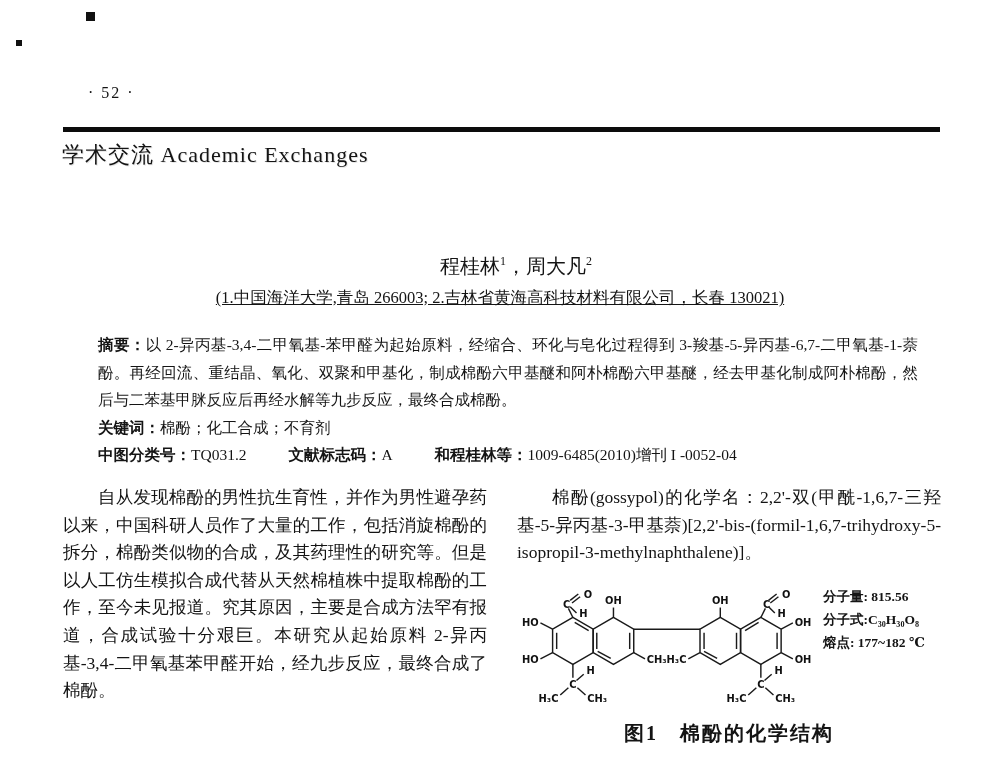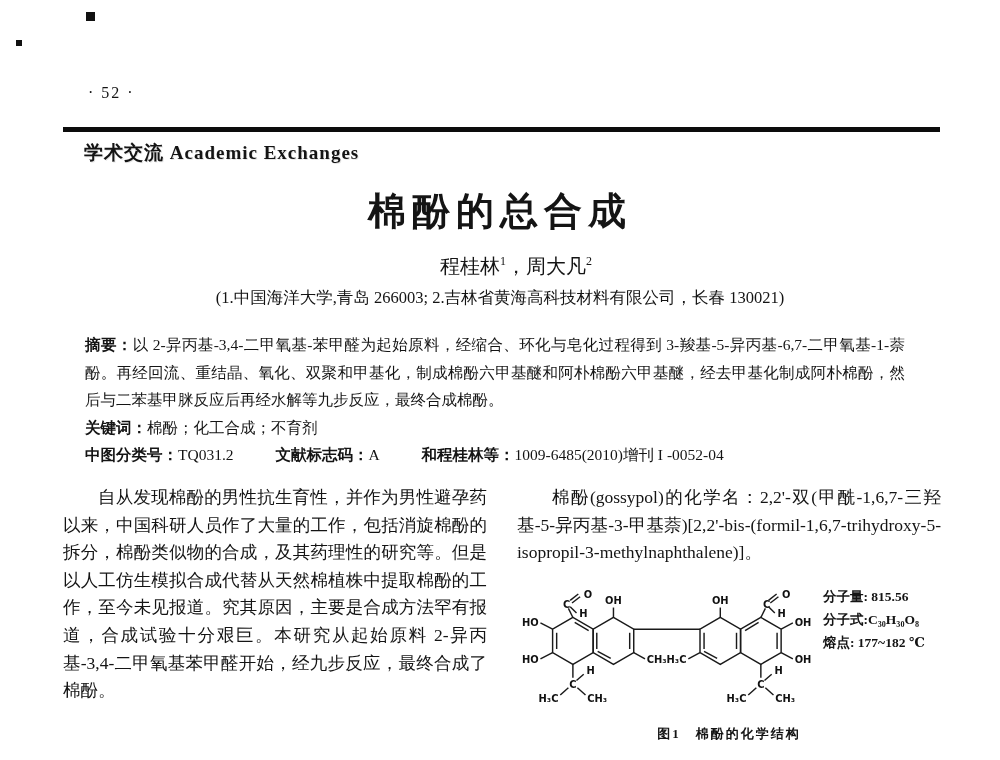--- a/index.html
+++ b/index.html
@@ -9,48 +9,48 @@
 
   .speck{position:absolute;background:#111;}
 
   .hdr-row{position:absolute;top:84px;left:88px;right:62px;display:flex;
            justify-content:space-between;align-items:baseline;font-size:16px;flex-direction:column;}
   .page-num{letter-spacing:2px;}
   .journal-line{font-weight:600;letter-spacing:1px;}
 
   .rule{position:absolute;top:127px;left:63px;width:877px;height:5px;background:#0c0c0c;}
 
-  .banner{position:absolute;top:140px;left:84px;font-size:19px;font-weight:bold;
+  .banner{position:absolute;top:140px;left:62px;font-size:22px;font-weight:normal;
           letter-spacing:1px;text-shadow:1px 1px 0 rgba(0,0,0,0.10);}
 
   .title{position:absolute;top:186px;left:0;width:100%;text-align:center;
          font-size:38px;font-weight:bold;letter-spacing:6px;}
 
   .authors{position:absolute;top:253px;left:16px;width:100%;text-align:center;font-size:20px;}
   .authors sup{font-size:12px;}
 
-  .affil{position:absolute;top:287px;left:0;width:100%;text-align:center;font-size:16.5px;}
+  .affil{position:absolute;top:287px;left:0;width:100%;text-align:center;font-size:16.5px;text-decoration:underline;}
 
-  .meta{position:absolute;top:331px;left:85px;width:820px;font-size:15.5px;
+  .meta{position:absolute;top:331px;left:98px;width:820px;font-size:15.5px;
         line-height:27.5px;text-align:justify;}
   .meta .lbl{font-weight:bold;}
   .clc-line span.pair{margin-right:38px;}
   .clc-line .val{font-weight:normal;margin-top:8px;}
 
   .columns{position:absolute;top:484px;left:63px;width:878px;display:flex;gap:30px;}
   .col{width:426px;font-size:17.5px;line-height:27.6px;text-align:justify;}
   .col p{margin:0;text-indent:2em;}
   .col sup{font-size:11px;line-height:0;}
 
   .figure{margin-top:4px;}
   .fig-flex{display:flex;align-items:flex-start;}
   .struct-svg{flex:0 0 auto;}
   .fig-info{flex:1 1 auto;padding-top:14px;padding-left:4px;font-size:13.5px;
             line-height:23px;font-weight:600;white-space:nowrap;}
-  .fig-caption{text-align:center;font-weight:bold;font-size:13px;margin-top:2px;
+  .fig-caption{text-align:center;font-weight:bold;font-size:20px;margin-top:2px;
                letter-spacing:2px;}
 
   svg text{font-family:"DejaVu Sans","Liberation Sans",sans-serif;font-size:11px;
            font-weight:bold;fill:#111;}
   svg .bond{stroke:#1a1a1a;stroke-width:1.6;fill:none;}
   svg .ring{stroke:#1a1a1a;stroke-width:1.6;fill:none;}
 </style>
 </head>
 <body>
 
@@ -60,21 +60,20 @@
   <div class="speck" style="left:16px;top:40px;width:6px;height:6px;"></div>
 
   <div class="hdr-row">
     <span class="page-num">· 52 ·</span>
   </div>
 
   <div class="rule"></div>
 
   <div class="banner">学术交流  Academic Exchanges</div>
 
-  <div class="title">棉酚的总合成</div>
 
   <div class="authors">
     <span>程桂林</span><sup>1</sup><span>，</span><span>周大凡</span><sup>2</sup>
   </div>
 
   <div class="affil">(1.中国海洋大学,青岛 266003; 2.吉林省黄海高科技材料有限公司，长春 130021)</div>
 
   <div class="meta">
     <div><span class="lbl">摘要：</span><span>以 2-异丙基-3,4-二甲氧基-苯甲醛为起始原料，经缩合、环化与皂化过程得到 3-羧基-5-异丙基-6,7-二甲氧基-1-萘酚。再经回流、重结晶、氧化、双聚和甲基化，制成棉酚六甲基醚和阿朴棉酚六甲基醚，经去甲基化制成阿朴棉酚，然后与二苯基甲脒反应后再经水解等九步反应，最终合成棉酚。</span></div>
     <div><span class="lbl">关键词：</span><span>棉酚；化工合成；不育剂</span></div>

